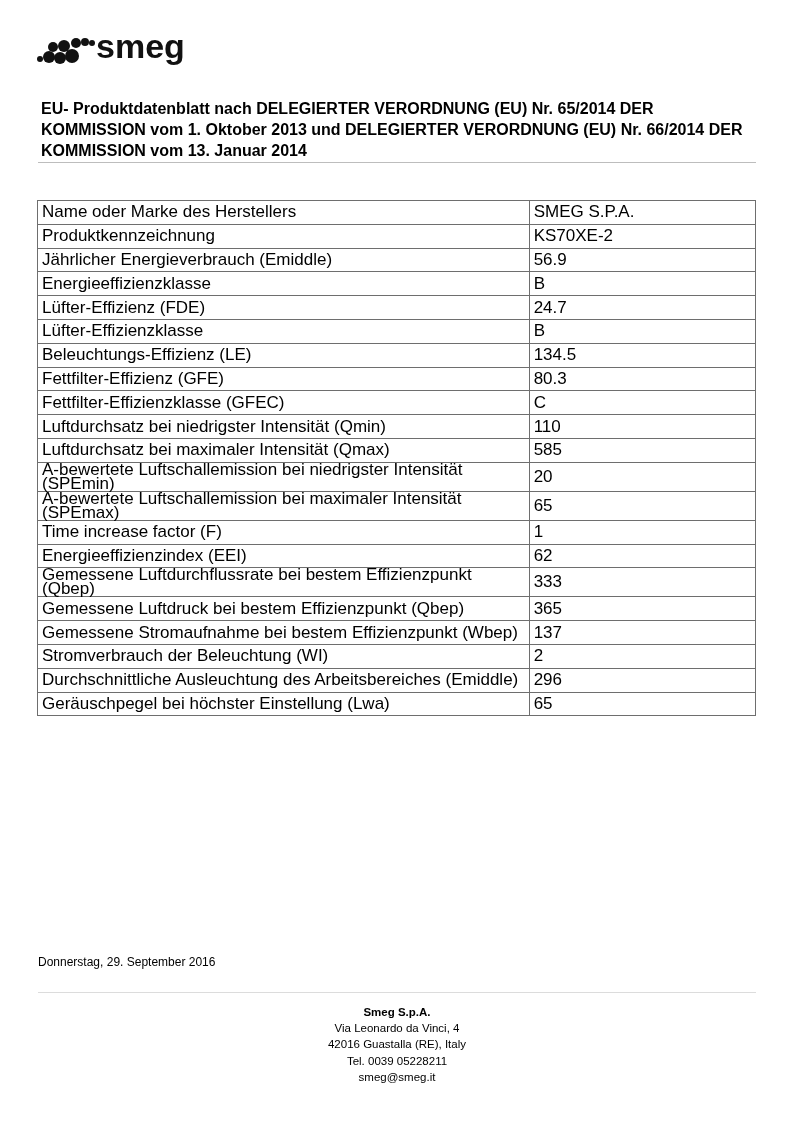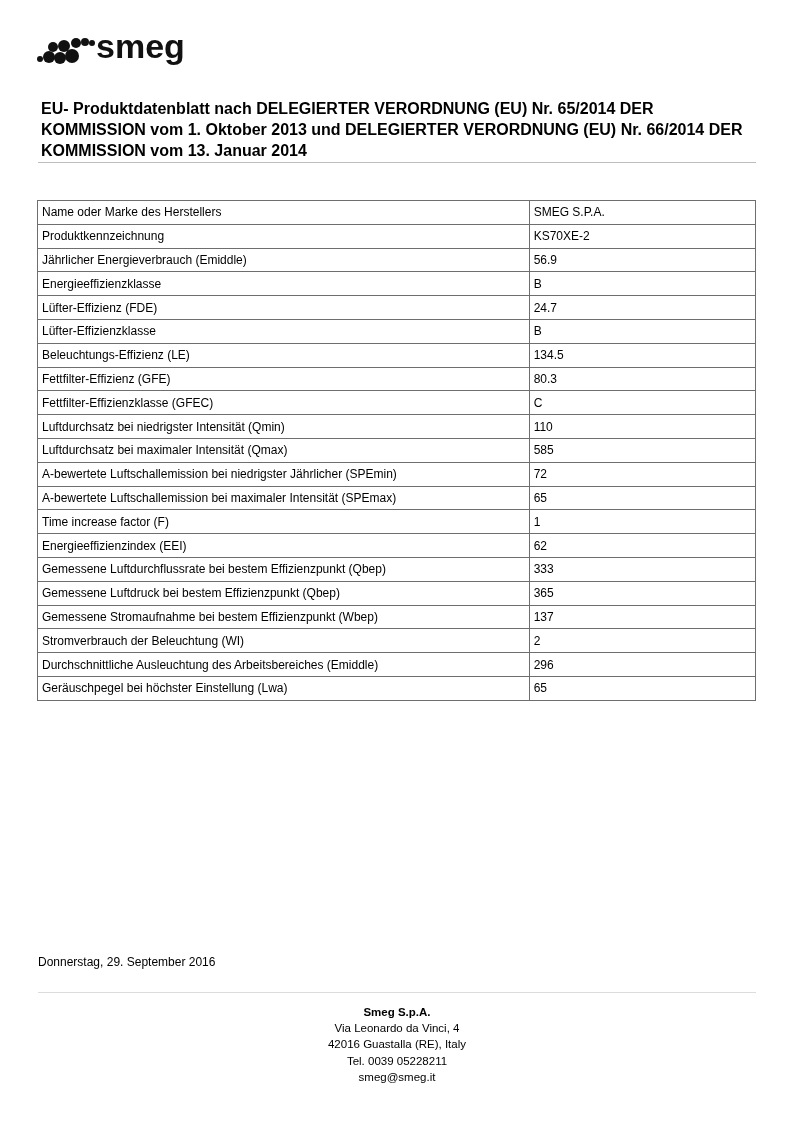--- a/index.html
+++ b/index.html
@@ -40,21 +40,21 @@
     width: 718px;
     height: 0;
     border-top: 1px solid #bdbdbd;
   }
   table.specs {
     position: absolute;
     left: 37px;
     top: 200px;
     width: 719px;
     border-collapse: collapse;
-    font-size: 12px;
+    font-size: 17px;
   }
   table.specs td {
     border: 1px solid #6e6e6e;
     height: 22.8px;
     padding: 0 0 0 4px;
     vertical-align: middle;
     line-height: 14px;
   }
   table.specs td.label { width: 488px; }
   table.specs td.value { width: 222px; }
@@ -151,22 +151,22 @@
       </tr>
       <tr>
         <td class="label">Luftdurchsatz bei niedrigster Intensität (Qmin)</td>
         <td class="value">110</td>
       </tr>
       <tr>
         <td class="label">Luftdurchsatz bei maximaler Intensität (Qmax)</td>
         <td class="value">585</td>
       </tr>
       <tr>
-        <td class="label">A-bewertete Luftschallemission bei niedrigster Jährlicher (SPEmin)</td>
-        <td class="value">72</td>
+        <td class="label">A-bewertete Luftschallemission bei niedrigster Intensität (SPEmin)</td>
+        <td class="value">20</td>
       </tr>
       <tr>
         <td class="label">A-bewertete Luftschallemission bei maximaler Intensität (SPEmax)</td>
         <td class="value">65</td>
       </tr>
       <tr>
         <td class="label">Time increase factor (F)</td>
         <td class="value">1</td>
       </tr>
       <tr>

